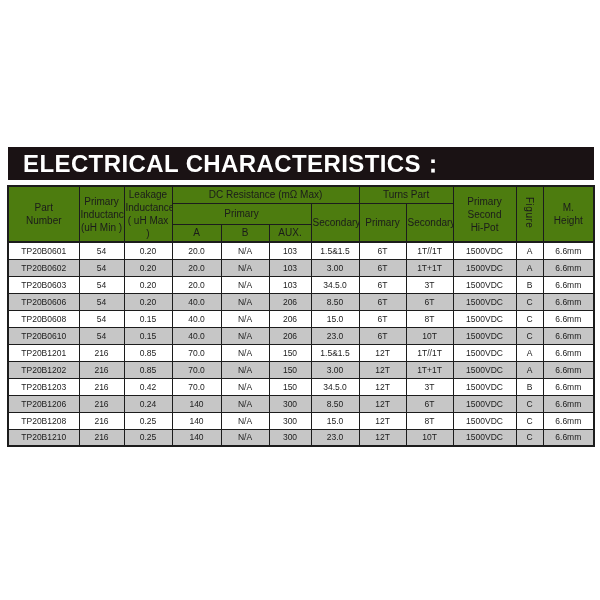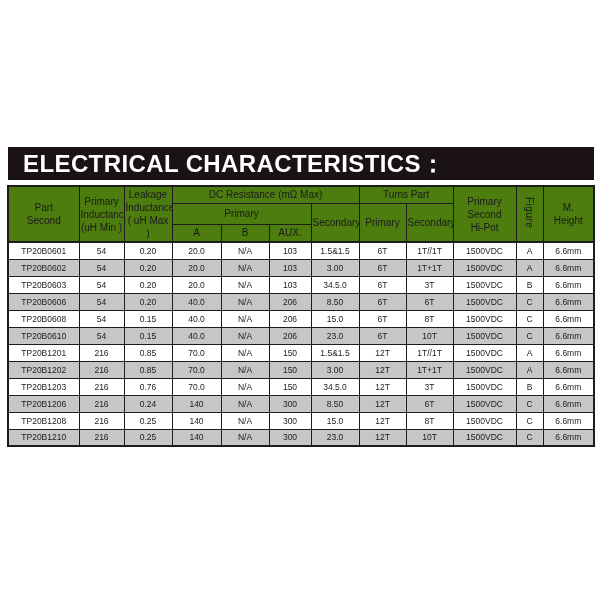--- a/index.html
+++ b/index.html
@@ -86,21 +86,21 @@
       <col style="width:48px">
         <col style="width:47px">
         <col style="width:47px">
       <col style="width:63px">
         <col style="width:27px">
         <col style="width:51px">
     </colgroup>
     <thead>
       <tr class="h1">
         <th rowspan="3">Part
-Second</th>
+Number</th>
         <th rowspan="3">Primary
 Inductance
 (uH Min )</th>
         <th rowspan="3">Leakage
 Inductance
 ( uH Max )</th>
         <th colspan="4">DC Resistance (mΩ Max)</th>
         <th colspan="2">Turns Part</th>
         <th rowspan="3">Primary
 Second
@@ -230,21 +230,21 @@
           <td>3.00</td>
           <td>12T</td>
           <td>1T+1T</td>
           <td>1500VDC</td>
           <td>A</td>
           <td>6.6mm</td>
         </tr>
         <tr>
           <td>TP20B1203</td>
           <td>216</td>
-          <td>0.76</td>
+          <td>0.42</td>
           <td>70.0</td>
           <td>N/A</td>
           <td>150</td>
           <td>34.5.0</td>
           <td>12T</td>
           <td>3T</td>
           <td>1500VDC</td>
           <td>B</td>
           <td>6.6mm</td>
         </tr>

